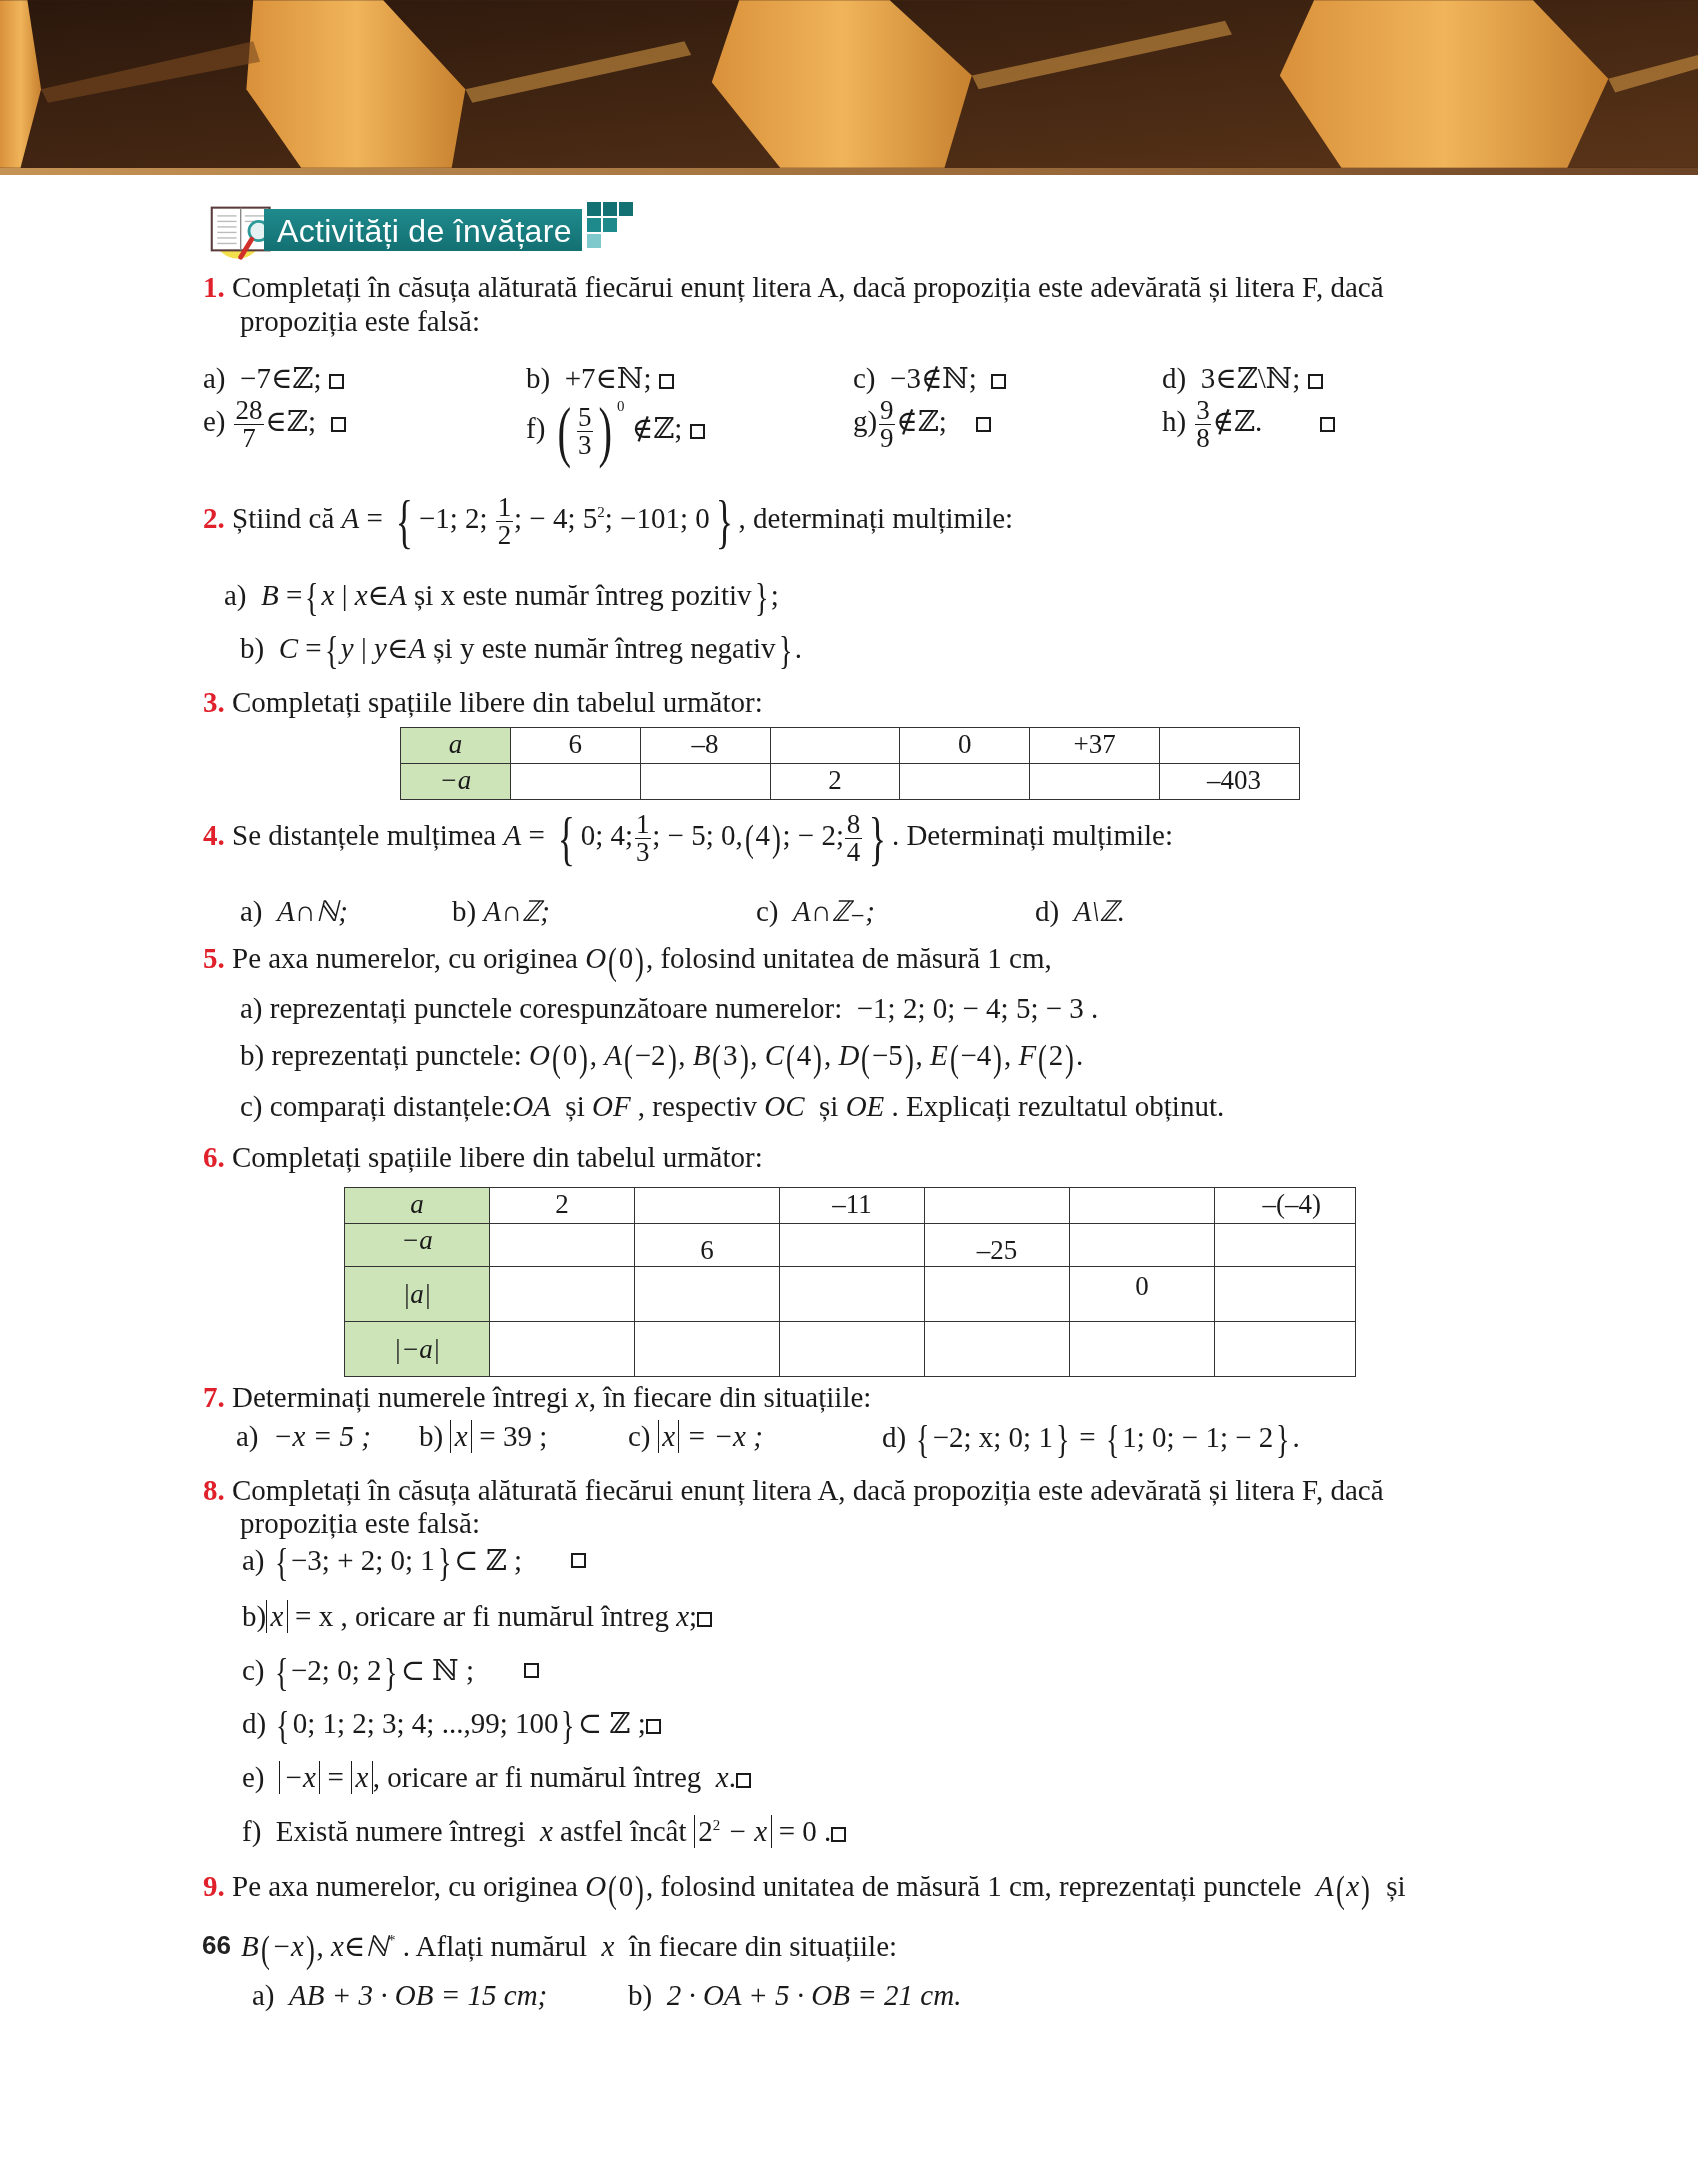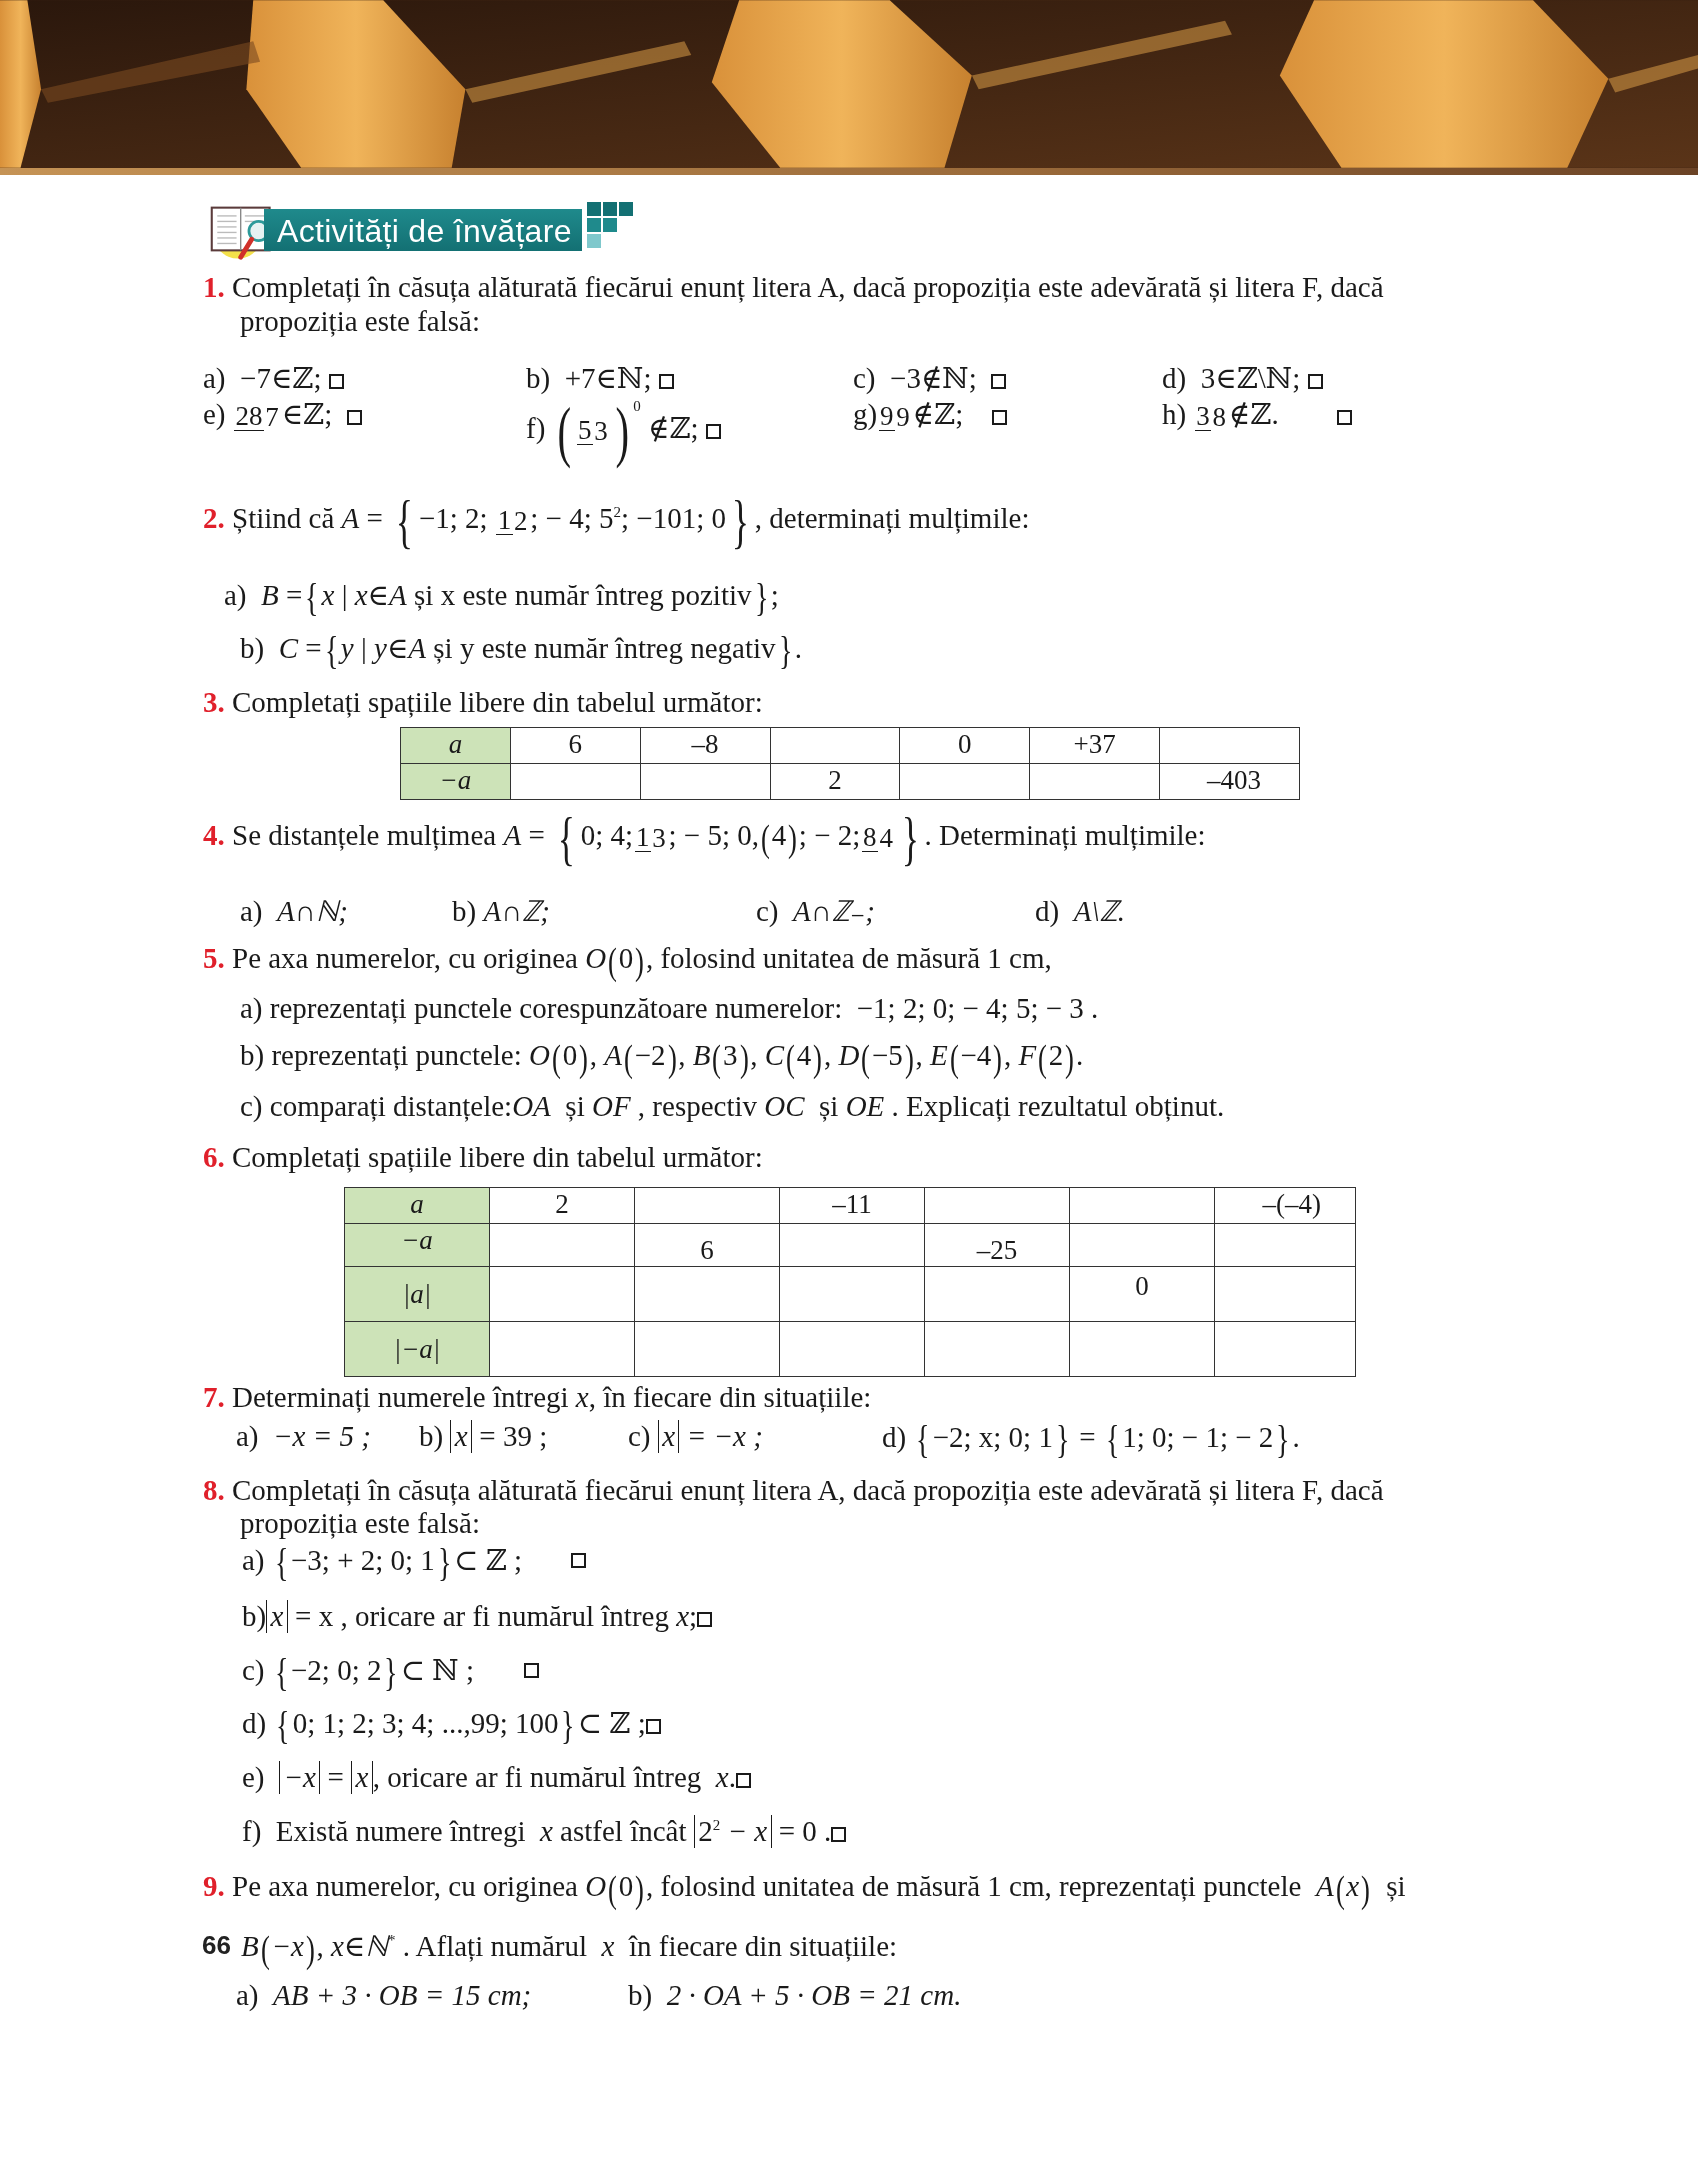--- a/index.html
+++ b/index.html
@@ -31,21 +31,21 @@
     font-family: "Liberation Sans", "DejaVu Sans", sans-serif; font-size: 32px; letter-spacing: 0.3px;
   }
   #banner .sq { position: absolute; width: 13.7px; height: 13.7px; }
   
   .num { color: #e0202b; font-weight: bold; }
   .it { font-style: italic; }
   .box {
     display: inline-block; width: 15px; height: 15px; border: 2.1px solid #1a1a1a;
     box-sizing: border-box; vertical-align: middle;
   }
-  .frac { display: inline-flex; flex-direction: row; align-items: center; vertical-align: middle; line-height: 1; font-size: 27px; margin: 0 1.4px; }
+  .frac { display: inline-flex; flex-direction: column; align-items: center; vertical-align: middle; line-height: 1; font-size: 27px; margin: 0 1.4px; }
   .frac .n { padding: 0 1.4px; border-bottom: 1.4px solid #1a1a1a; }
   .frac .d { padding: 0 1.4px; }
   .bigbrace { font-size: 60px; font-weight: 100; vertical-align: middle; line-height: 1; transform: scaleX(0.6); display: inline-block; }
   .medbrace { font-size: 40px; vertical-align: middle; line-height: 1; display: inline-block; transform: scaleX(0.7); }
   .paren { font-size: 38px; vertical-align: middle; line-height: 1; display: inline-block; transform: scaleX(0.7); }
   .bigparen { font-size: 68px; vertical-align: middle; line-height: 1; display: inline-block; transform: scaleX(0.6); }
   .abs-bar { display: inline-block; border-left: 1.4px solid #1a1a1a; border-right: 1.4px solid #1a1a1a; padding: 0 3.4px; line-height: 1.15; }
   sup { font-size: 15px; }
   
   table.grid { position: absolute; border-collapse: collapse; font-size: 27px; }
@@ -343,17 +343,17 @@
 
 <div class="abs" style="left:203px;top:1870px">
   <span class="num">9.</span>
   <span>Pe axa numerelor, cu originea</span>
   <span class="it">O</span><span class="paren">(</span><span>0</span><span class="paren">)</span><span>, folosind unitatea de măsură 1 cm, reprezentați punctele</span>&nbsp;
   <span class="it">A</span><span class="paren">(</span><span class="it">x</span><span class="paren">)</span>&nbsp; <span>și</span>
 </div>
 <div class="abs" style="left:241px;top:1925px">
   <span class="it">B</span><span class="paren">(</span><span class="it">−x</span><span class="paren">)</span>, <span class="it">x∈ℕ</span><sup>*</sup> <span>. Aflați numărul</span>&nbsp; <span class="it">x</span>&nbsp; <span>în fiecare din situațiile:</span>
 </div>
-<div class="abs" style="left:236px;top:1979px"><span>a)</span>&nbsp; <span class="it">AB + 3 · OB = 15 cm;</span></div>
+<div class="abs" style="left:252px;top:1979px"><span>a)</span>&nbsp; <span class="it">AB + 3 · OB = 15 cm;</span></div>
 <div class="abs" style="left:628px;top:1979px"><span>b)</span>&nbsp; <span class="it">2 · OA + 5 · OB = 21 cm.</span></div>
 
 <div id="page-num">66</div>
 
 
 </body></html>

